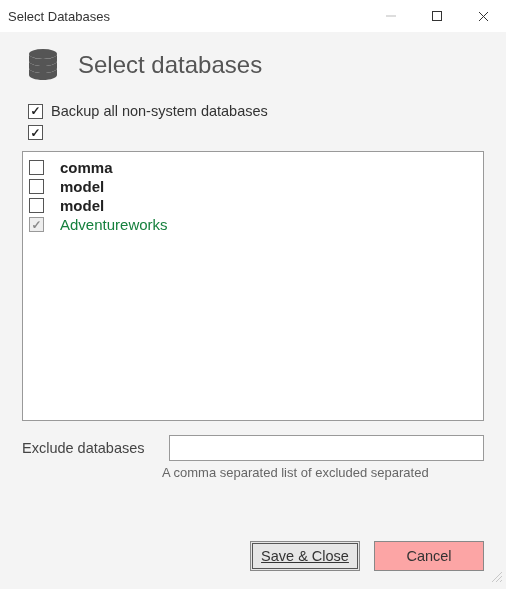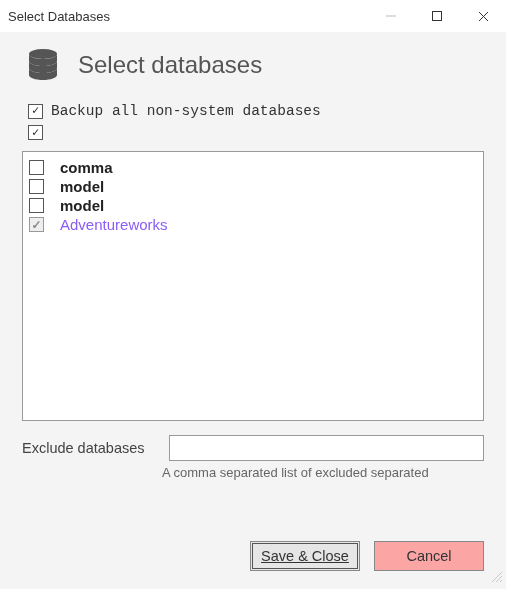--- a/index.html
+++ b/index.html
@@ -24,37 +24,37 @@
   .titlebar-btn svg { display:block; }
   .content {
     flex:1;
     background:#f4f4f4;
     padding:10px 22px 18px 22px;
     display:flex; flex-direction:column;
   }
   .header { display:flex; align-items:center; margin-bottom:14px; margin-top:2px; }
   .header-icon { width:42px; height:42px; display:flex; align-items:center; justify-content:center; margin-right:14px; }
   .header-title { font-size:24px; font-weight:400; color:#555; }
-  .opt-row { display:flex; align-items:center; margin:3px 0 3px 6px;font-family:Liberation Mono, monospace; }
+  .opt-row { display:flex; align-items:center; margin:3px 0 3px 6px; }
   .chk { width:15px; height:15px; border:1px solid #555; background:#fff; margin-right:8px; display:flex; align-items:center; justify-content:center; cursor:pointer;}
   .chk.checked::after { content:"✓"; font-size:12px; line-height:1; color:#222; font-weight:bold;}
   .chk.disabled { border-color:#999; background:#eee; cursor:default;}
   .chk.disabled.checked::after { color:#888; }
   .opt-label { font-size:14.5px; color:#333; }
   .listbox {
     border:1px solid #999;
     background:#fff;
     margin-top:8px;
     height:270px;
     padding:6px 6px;
     overflow:auto;
   }
   .db-row { display:flex; align-items:center; padding:1px 0; }
   .db-label { font-size:15px; font-weight:600; color:#222; margin-left:8px;}
-  .db-label.disabled { color:#8b5cf6; font-weight:400;}
+  .db-label.disabled { color:#15803d; font-weight:400;}
   .exclude-row { display:flex; align-items:center; margin-top:14px;gap:14px; }
   .exclude-label { font-size:14.5px; color:#444; margin-right:10px; white-space:nowrap;}
   .exclude-input { flex:1; height:26px; border:1px solid #999; background:#fff; font-size:14px; padding:0 6px; }
   .exclude-hint { font-size:13px; color:#666; margin-left:140px; margin-top:4px;}
   .buttons { display:flex; justify-content:flex-end; gap:14px; margin-top:auto; padding-top:22px; }
   .btn { min-width:110px; height:30px; border:1px solid #888; background:#fca5a5; font-size:14.5px; color:#333; cursor:pointer; display:flex;align-items:center;justify-content:center;}
   .btn.primary { background:#e6e6e6; border:1px solid #888; outline:1px solid #555; outline-offset:-3px;text-decoration:underline;}
   .resize-grip { position:absolute; right:4px; bottom:4px; opacity:.4;}
 </style>
 </head>

